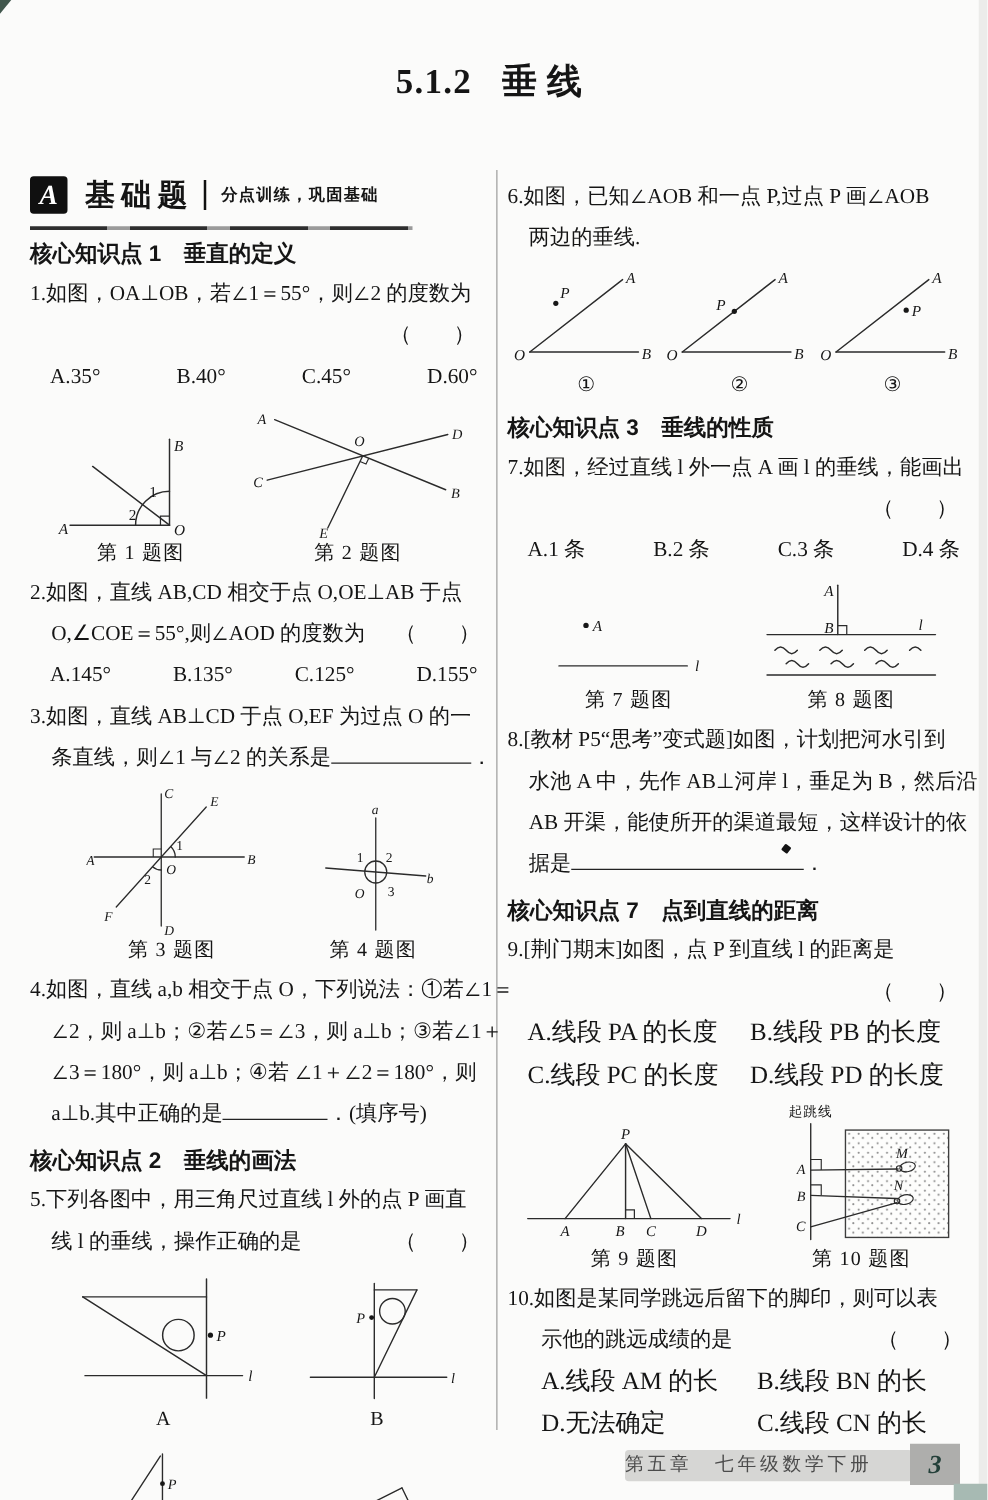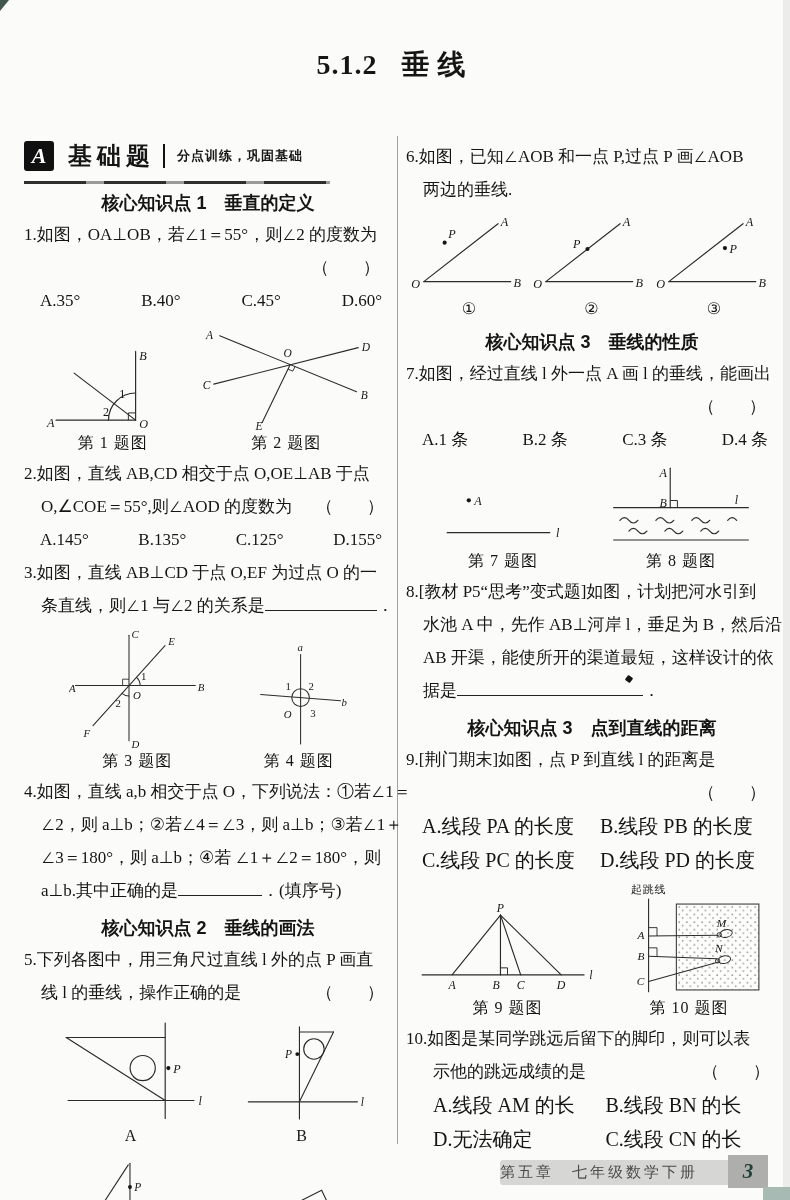--- a/index.html
+++ b/index.html
@@ -22,21 +22,21 @@
   .badge-row{position:relative;height:46px;margin-bottom:2px;white-space:nowrap;}
   .badge-a{display:inline-block;width:30px;height:30px;background:#101010;color:#fff;
        font:italic bold 22px "Liberation Serif",serif;text-align:center;line-height:30px;
        border-radius:3px;vertical-align:middle;}
   .badge-title{font:bold 24px "Liberation Sans",sans-serif;letter-spacing:5px;margin-left:10px;vertical-align:middle;}
   .badge-sep{display:inline-block;border-left:2px solid #101010;height:24px;margin:0 8px 0 4px;vertical-align:middle;}
   .badge-sub{font:bold 13px "Liberation Sans",sans-serif;vertical-align:middle;letter-spacing:1px;}
   .badge-underline{position:absolute;left:0;bottom:2px;width:306px;height:3px;
        background:repeating-linear-gradient(90deg,#2e2e2e 0 62px,#9a9a9a 62px 80px);}
   
-  .kh{font:bold 18px/30px "Liberation Sans",sans-serif;margin-top:2px;text-align:center;}
+  .kh{font:bold 18px/30px "Liberation Sans",sans-serif;margin-top:2px;}
   .kh.sp{margin-top:6px;}
   .ql{font-size:17px;line-height:33px;white-space:nowrap;}
   .ind{padding-left:17px;}
   .ind2{padding-left:27px;}
   .qflex{display:flex;justify-content:space-between;padding-right:8px;}
   .paren-line{text-align:right;padding-right:12px;font-size:17px;line-height:33px;}
   .opt4{display:flex;justify-content:space-between;padding:0 10px 0 16px;font-size:17px;line-height:33px;}
   .opt22{display:grid;grid-template-columns:1fr 1fr;padding-left:16px;font-size:20px;line-height:34px;}
   .blank{display:inline-block;border-bottom:1.2px solid #222;height:15px;vertical-align:baseline;}
   .b110{width:112px;} .b80{width:84px;} .b180{width:186px;}
@@ -182,21 +182,21 @@
           <text class="rm" x="72" y="58">2</text>
           <text class="rm" x="74" y="92">3</text>
           <text x="41" y="94">O</text>
         </svg>
         <div class="figcap">第 4 题图</div>
       </div>
     </div>
 
     <div>
       <div class="ql">4.如图，直线 a,b 相交于点 O，下列说法：①若∠1＝</div>
-      <div class="ql ind">∠2，则 a⊥b；②若∠4＝∠3，则 a⊥b；③若∠1＋</div>
+      <div class="ql ind">∠2，则 a⊥b；②若∠5＝∠3，则 a⊥b；③若∠1＋</div>
       <div class="ql ind">∠3＝180°，则 a⊥b；④若 ∠1＋∠2＝180°，则</div>
       <div class="ql ind">
         <span>a⊥b.其中正确的是</span><span class="blank b80"></span><span>．(填序号)</span>
       </div>
     </div>
 
     <div class="kh sp">核心知识点 2　垂线的画法</div>
 
     <div>
       <div class="ql">5.下列各图中，用三角尺过直线 l 外的点 P 画直</div>
@@ -355,21 +355,21 @@
 
     <div>
       <div class="ql">8.[教材 P5“思考”变式题]如图，计划把河水引到</div>
       <div class="ql ind">水池 A 中，先作 AB⊥河岸 l，垂足为 B，然后沿</div>
       <div class="ql ind">AB 开渠，能使所开的渠道最短，这样设计的依</div>
       <div class="ql ind">
         <span>据是</span><span class="blank b180"></span><span>．</span>
       </div>
     </div>
 
-    <div class="kh sp">核心知识点 3　点到直线的距离</div>
+    <div class="kh sp">核心知识点 7　点到直线的距离</div>
 
     <div>
       <div class="ql">9.[荆门期末]如图，点 P 到直线 l 的距离是</div>
       <div class="paren-line">（　　）</div>
       <div class="opt22">
         <span>A.线段 PA 的长度</span>
         <span>B.线段 PB 的长度</span>
         <span>C.线段 PC 的长度</span>
         <span>D.线段 PD 的长度</span>
       </div>

